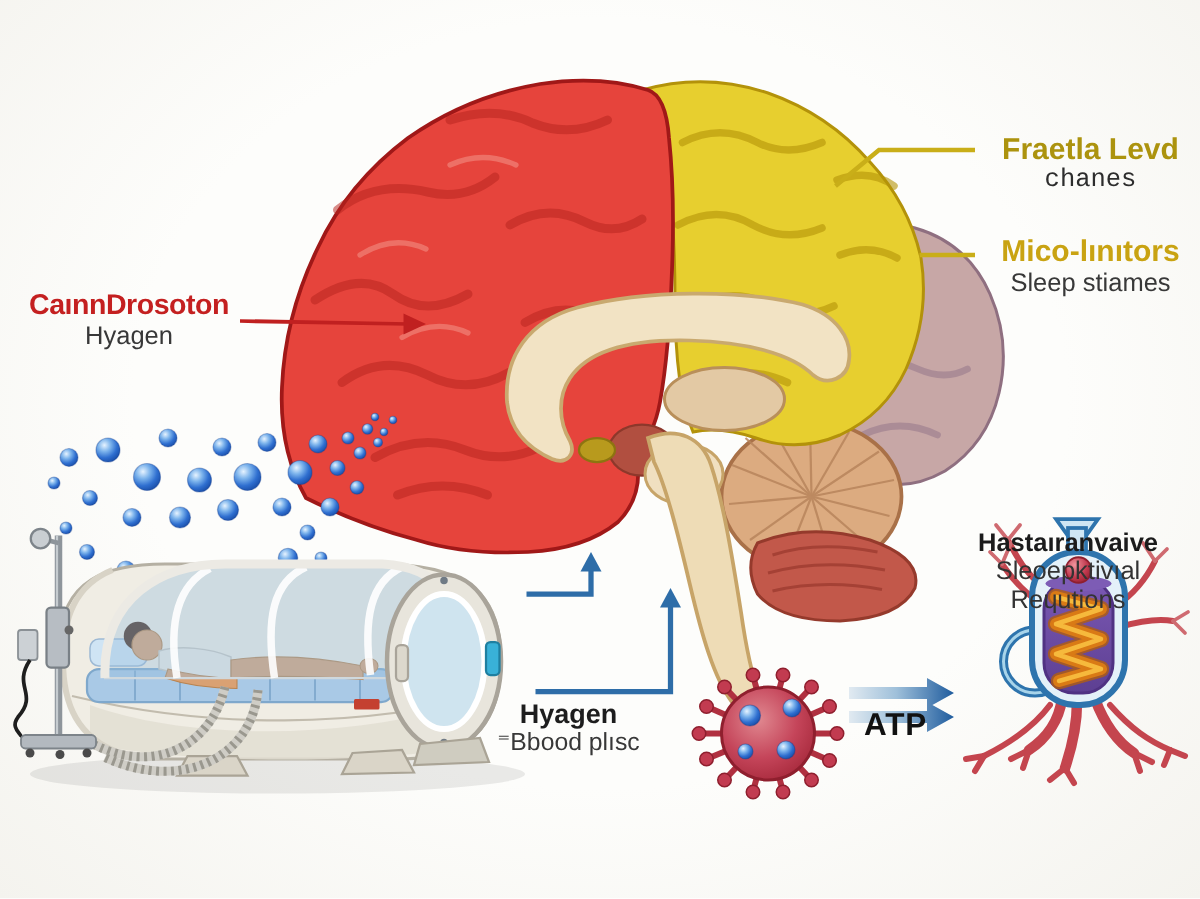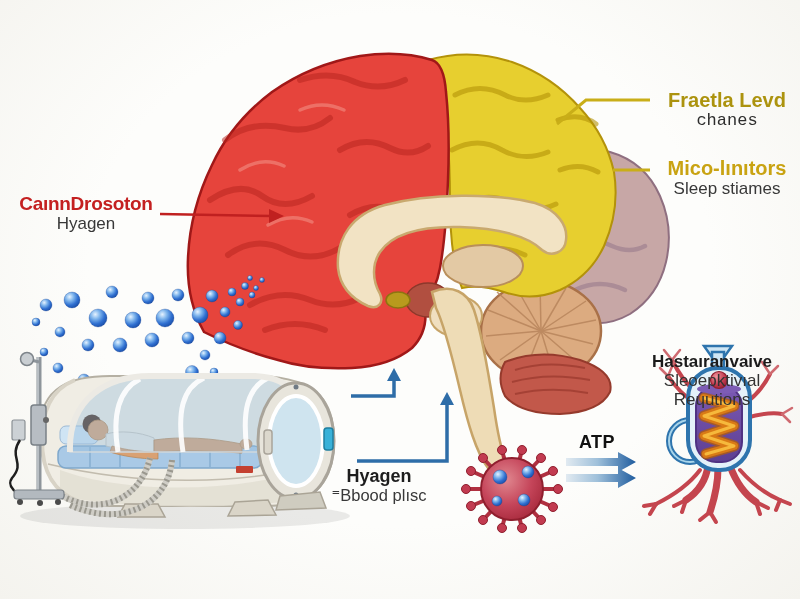--- a/index.html
+++ b/index.html
@@ -21,21 +21,21 @@
   .lbl-micro{left:656px;top:157px;width:142px;}
   .lbl-micro .t{color:#c9a312;font-size:20px;}
   .lbl-micro .s{font-size:17px;}
   .lbl-restorative{left:624px;top:304px;width:176px;}
   .lbl-restorative .t{color:#1b1b1b;font-size:17px;margin-top:48px;}
   .lbl-restorative .s{font-size:17px;color:#333;}
   .lbl-hyagen{left:321px;top:466px;width:116px;}
   .lbl-hyagen .t{color:#1d1d1d;font-size:18px;}
   .lbl-hyagen .s{font-size:16.5px;}
   .lbl-atp{left:570px;top:432px;width:54px;}
-  .lbl-atp .t{color:#111;font-size:18px;letter-spacing:0.5px;}
+  .lbl-atp .t{color:#111;font-size:21px;letter-spacing:0.5px;margin-top:40px;}
 </style>
 </head>
 <body>
 
 <div class="stage">
 
 <svg width="800" height="599" viewBox="0 0 800 599">
   <defs>
     <radialGradient id="bubbleGrad" cx="35%" cy="30%" r="75%">
       <stop offset="0%" stop-color="#e6f3ff"></stop>

